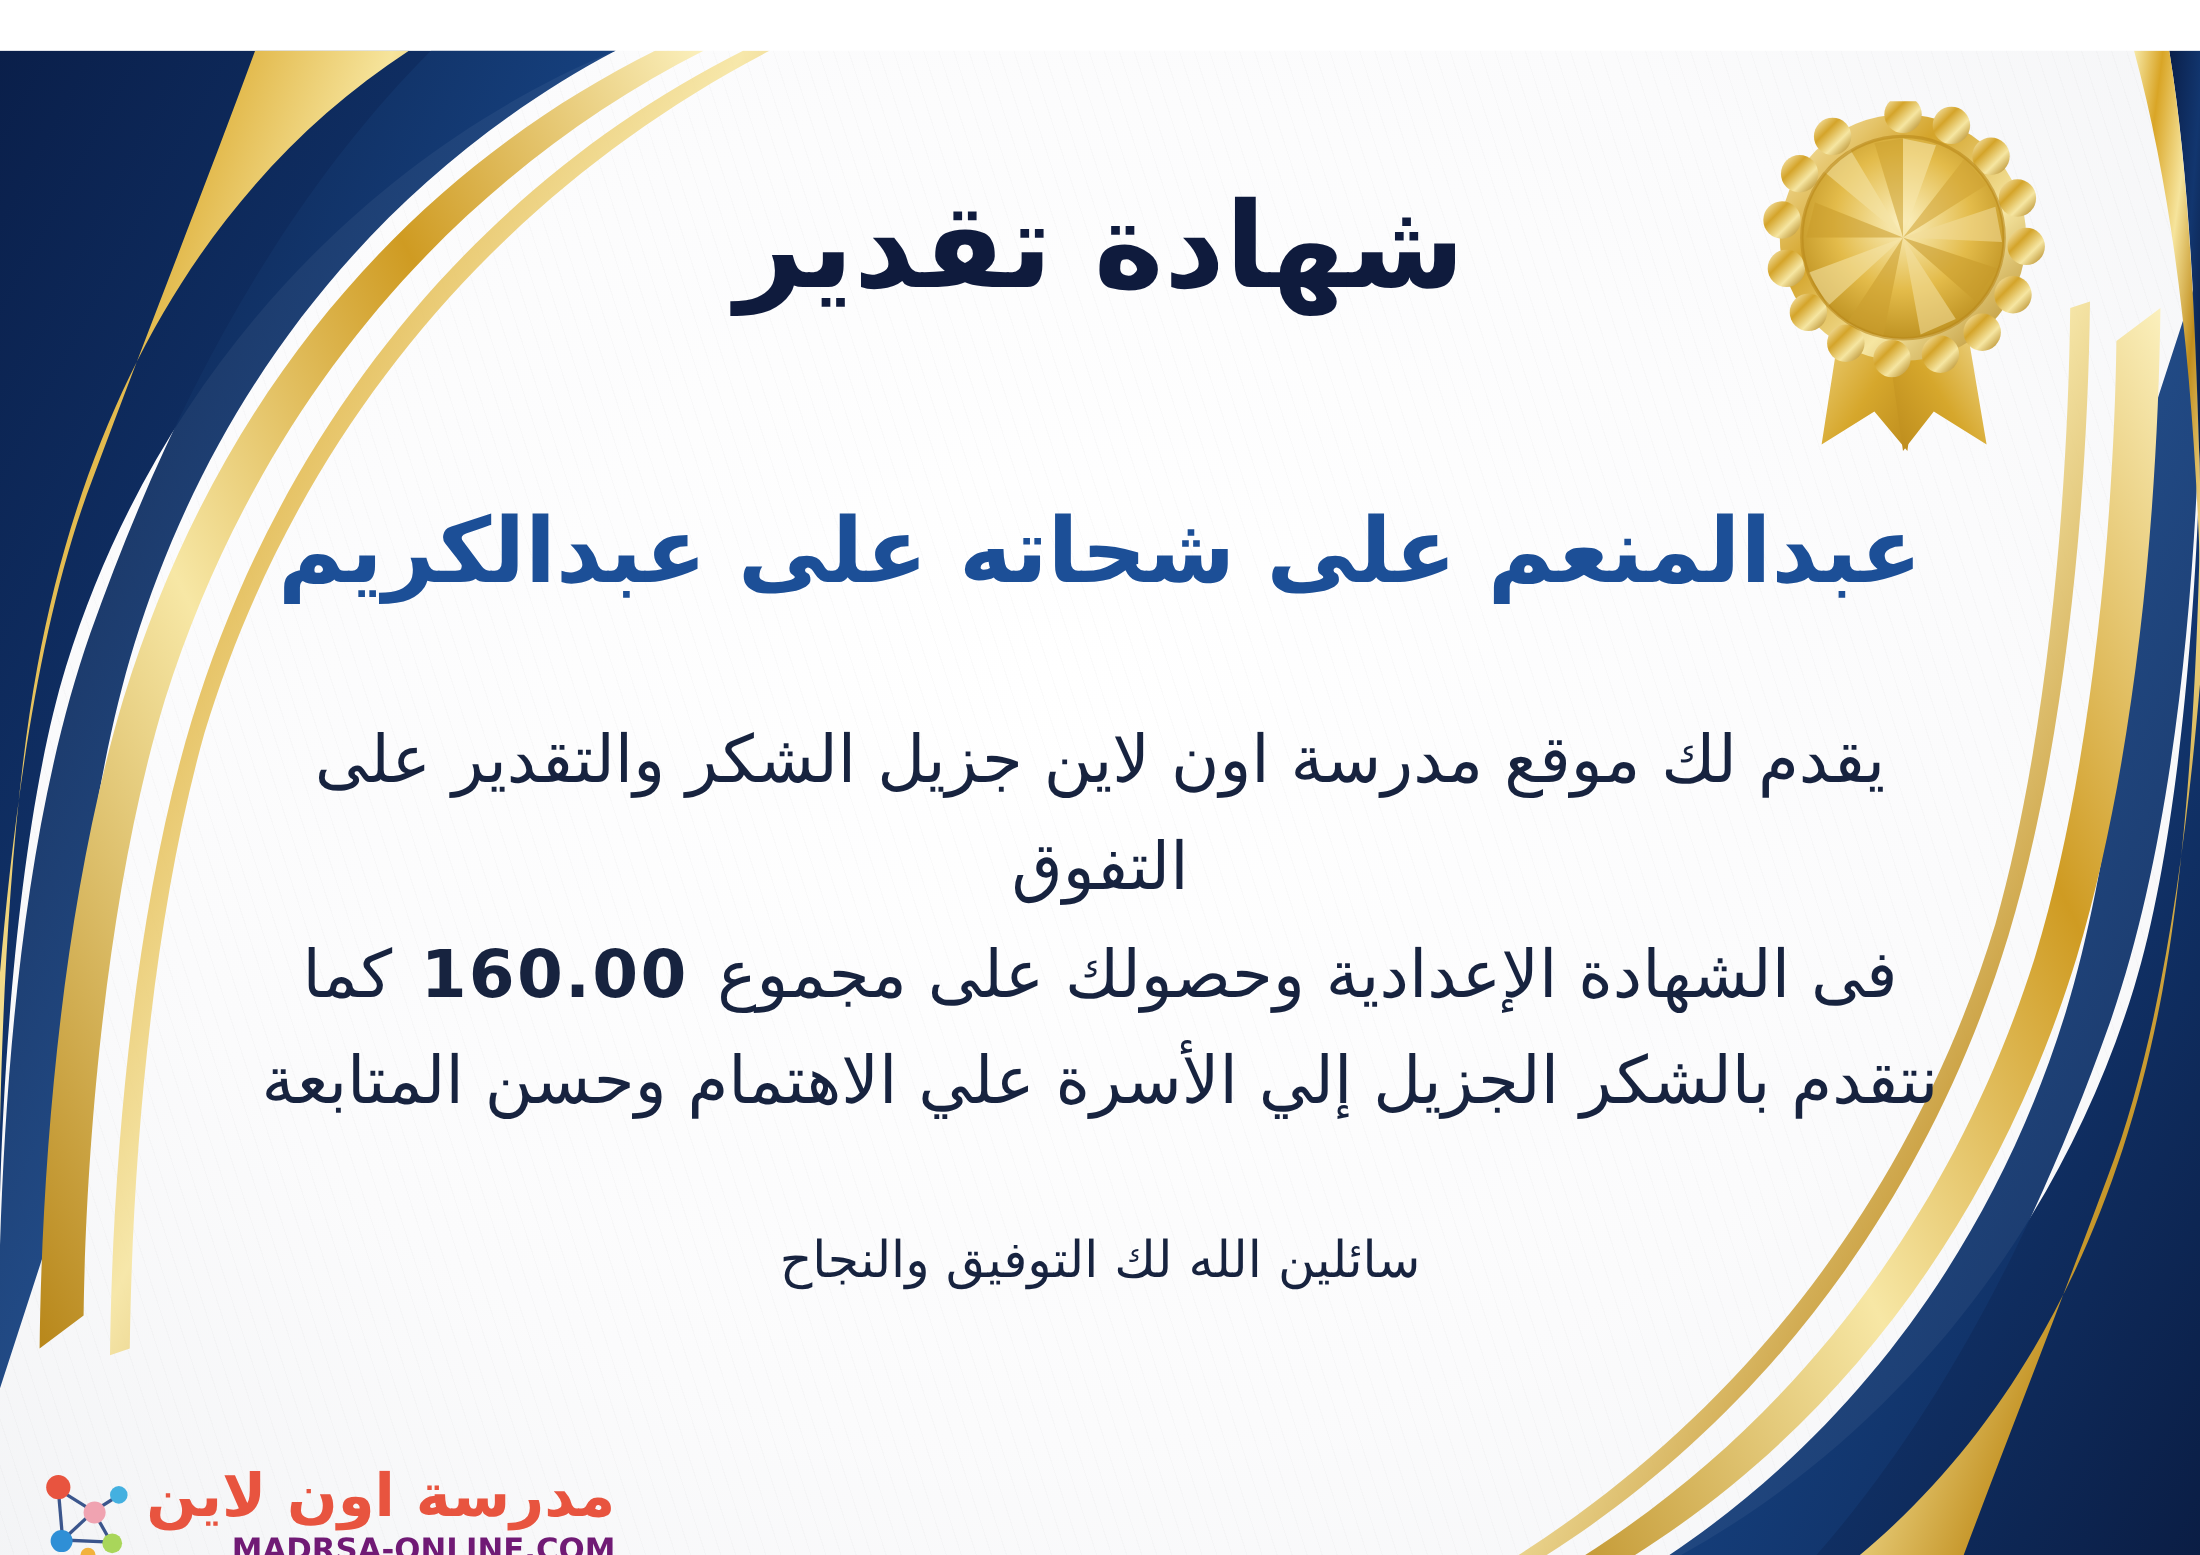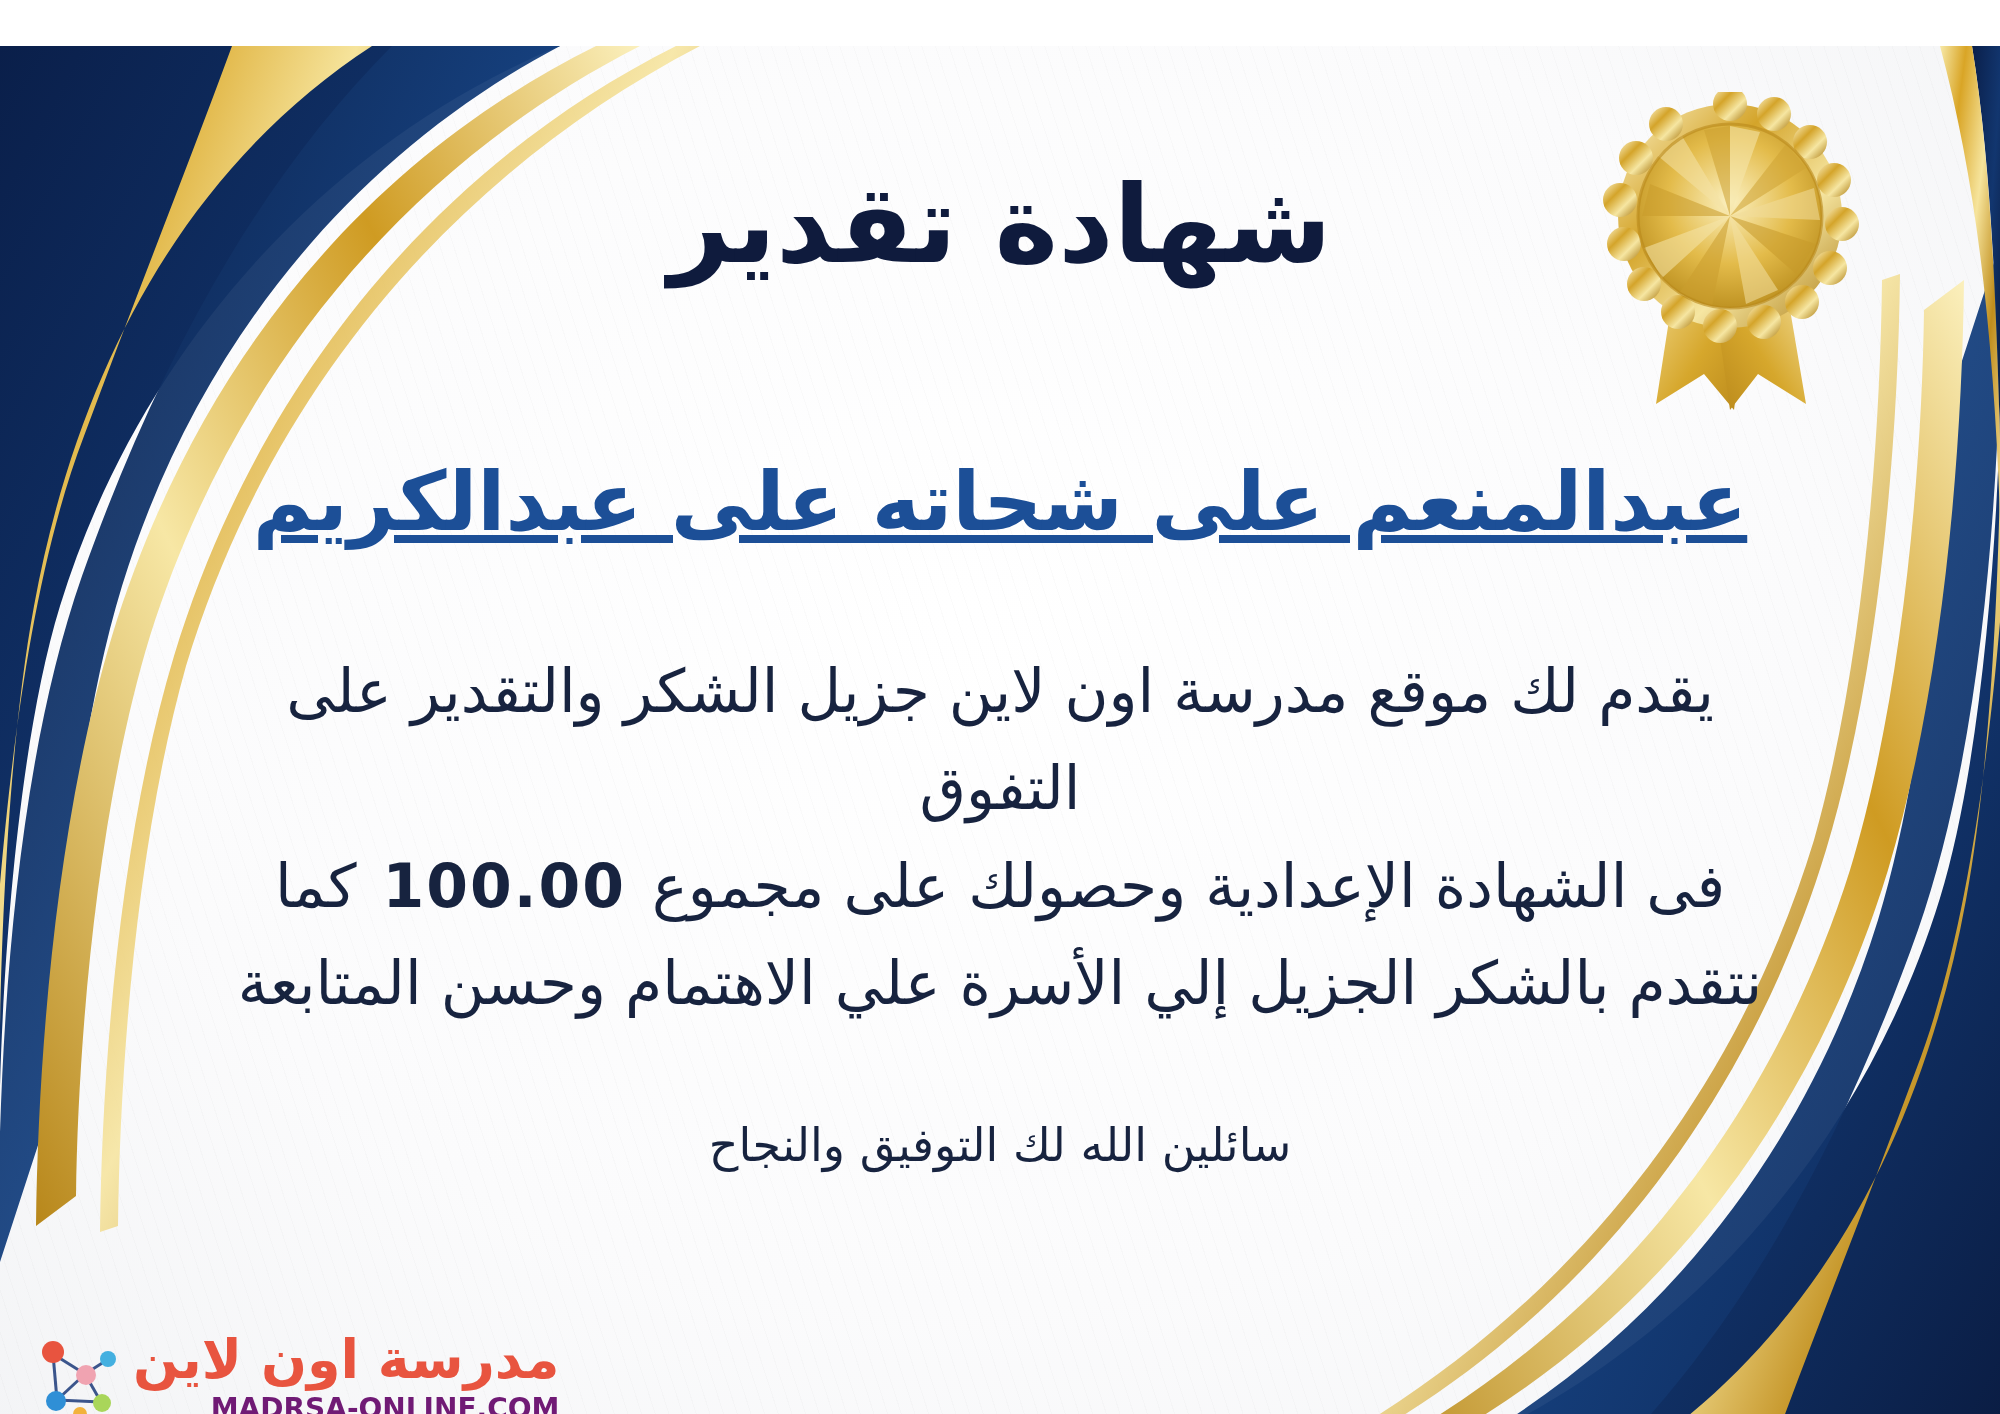--- a/index.html
+++ b/index.html
@@ -68,21 +68,20 @@
 
   .recipient {
     margin-top: 168px;
     font-size: 82px;
     font-weight: 700;
     color: #1c4f97;
     text-align: center;
     direction: rtl;
     line-height: 1.2;
     width: 1600px;
-    text-decoration: underline;
   }
 
   .body-text {
     margin-top: 92px;
     width: 1560px;
     text-align: center;
     direction: rtl;
     color: #17233f;
     font-size: 60px;
     line-height: 1.62;
@@ -297,21 +296,21 @@
 
   <div class="content">
 
     <div class="title">شهادة تقدير</div>
 
     <div class="recipient">عبدالمنعم على شحاته على عبدالكريم</div>
 
     <div class="body-text">
       <div>يقدم لك موقع مدرسة اون لاين جزيل الشكر  والتقدير على التفوق</div>
       <div>
-        <span>فى الشهادة الإعدادية وحصولك على مجموع</span><span class="score">100.00</span><span>كما</span>
+        <span>فى الشهادة الإعدادية وحصولك على مجموع</span><span class="score">160.00</span><span>كما</span>
       </div>
       <div>نتقدم  بالشكر الجزيل إلي الأسرة علي الاهتمام وحسن المتابعة</div>
     </div>
 
     <div class="closing">سائلين الله لك التوفيق  والنجاح</div>
   </div>
 
   <div class="brand">
     <div class="brand-text">
       <div class="brand-ar">مدرسة اون لاين</div>

